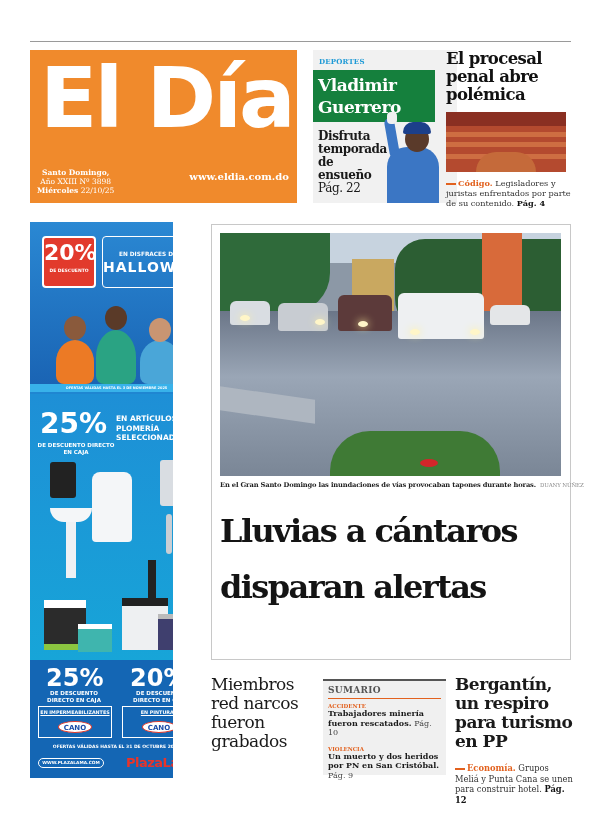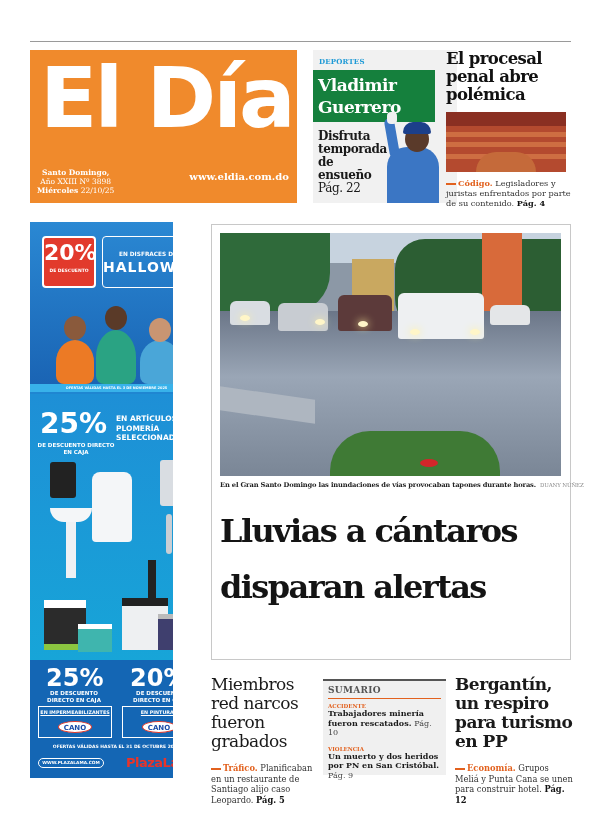--- a/index.html
+++ b/index.html
@@ -227,25 +227,20 @@
   </div>
   <div class="lead-caption">
     <span>En el Gran Santo Domingo las inundaciones de vías provocaban tapones durante horas.</span>
     <span class="credit">DUANY NÚÑEZ</span>
   </div>
   <div class="lead-headline">Lluvias a cántaros disparan alertas</div>
 </div>
 
 <div class="bs story-1">
   <div class="bs-title">Miembros red narcos fueron grabados</div>
-  <div class="bs-text">
-    <span class="kicker-bar"></span><span class="kicker">Tráfico.</span>
-    <span>Planificaban en un restaurante de Santiago alijo caso Leopardo.</span>
-    <span class="pg">Pág. 5</span>
-  </div>
 </div>
 
 <div class="summary">
   <div class="sum-title">SUMARIO</div>
   <div>
     <div class="sum-tag">ACCIDENTE</div>
     <div class="sum-text"><span>Trabajadores minería fueron rescatados.</span> <span class="p">Pág. 10</span></div>
   </div>
   <div>
     <div class="sum-tag" style="margin-top:8px">VIOLENCIA</div>

